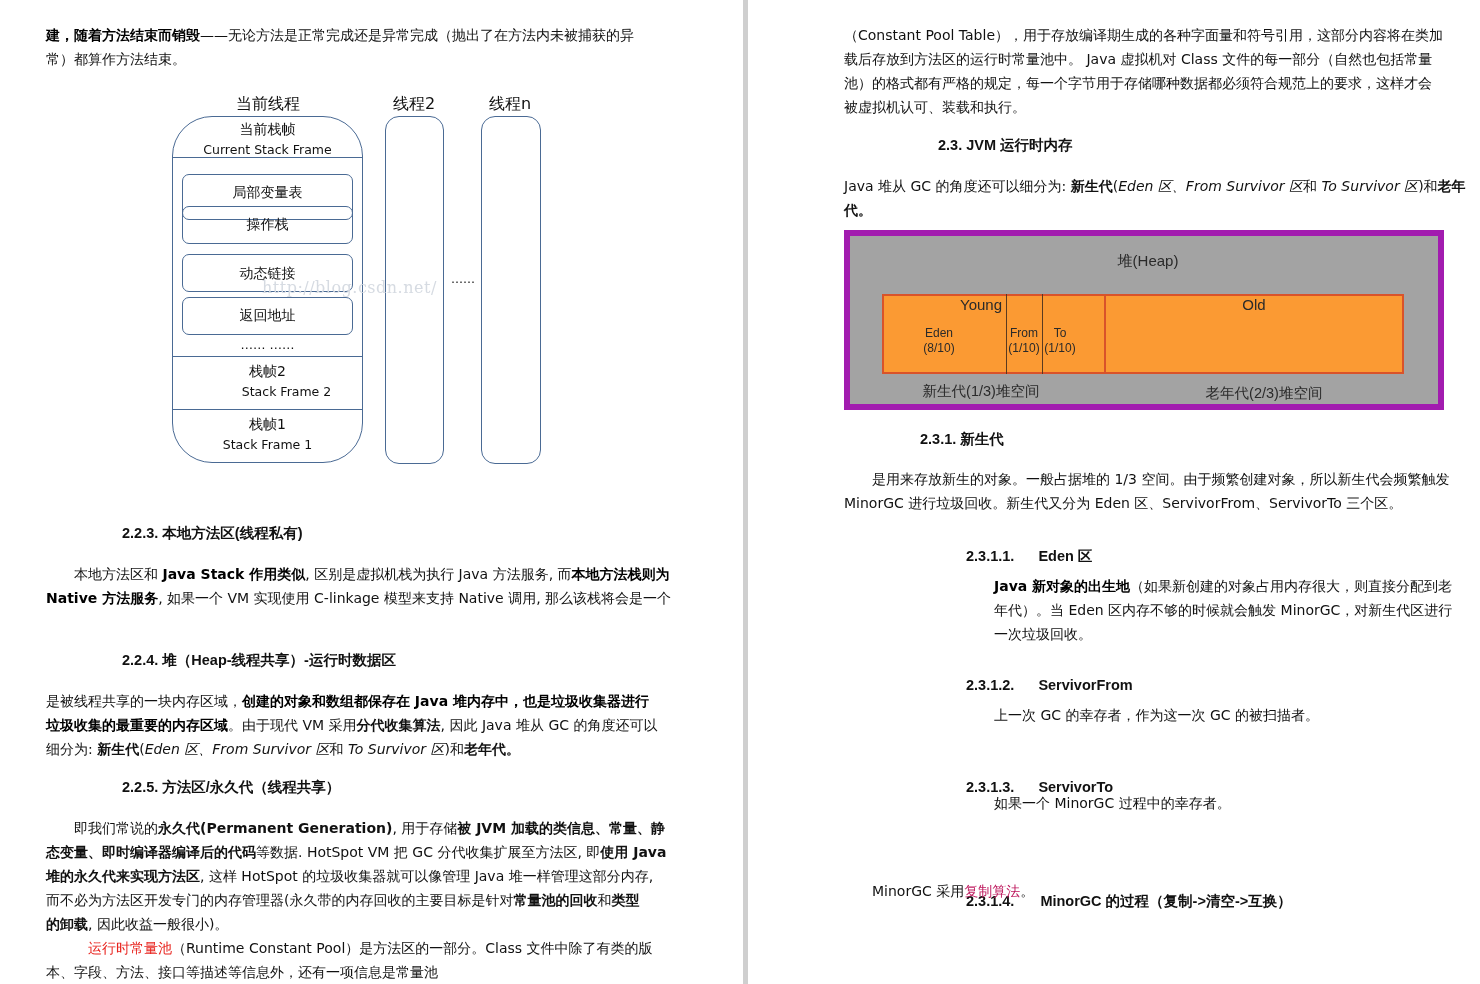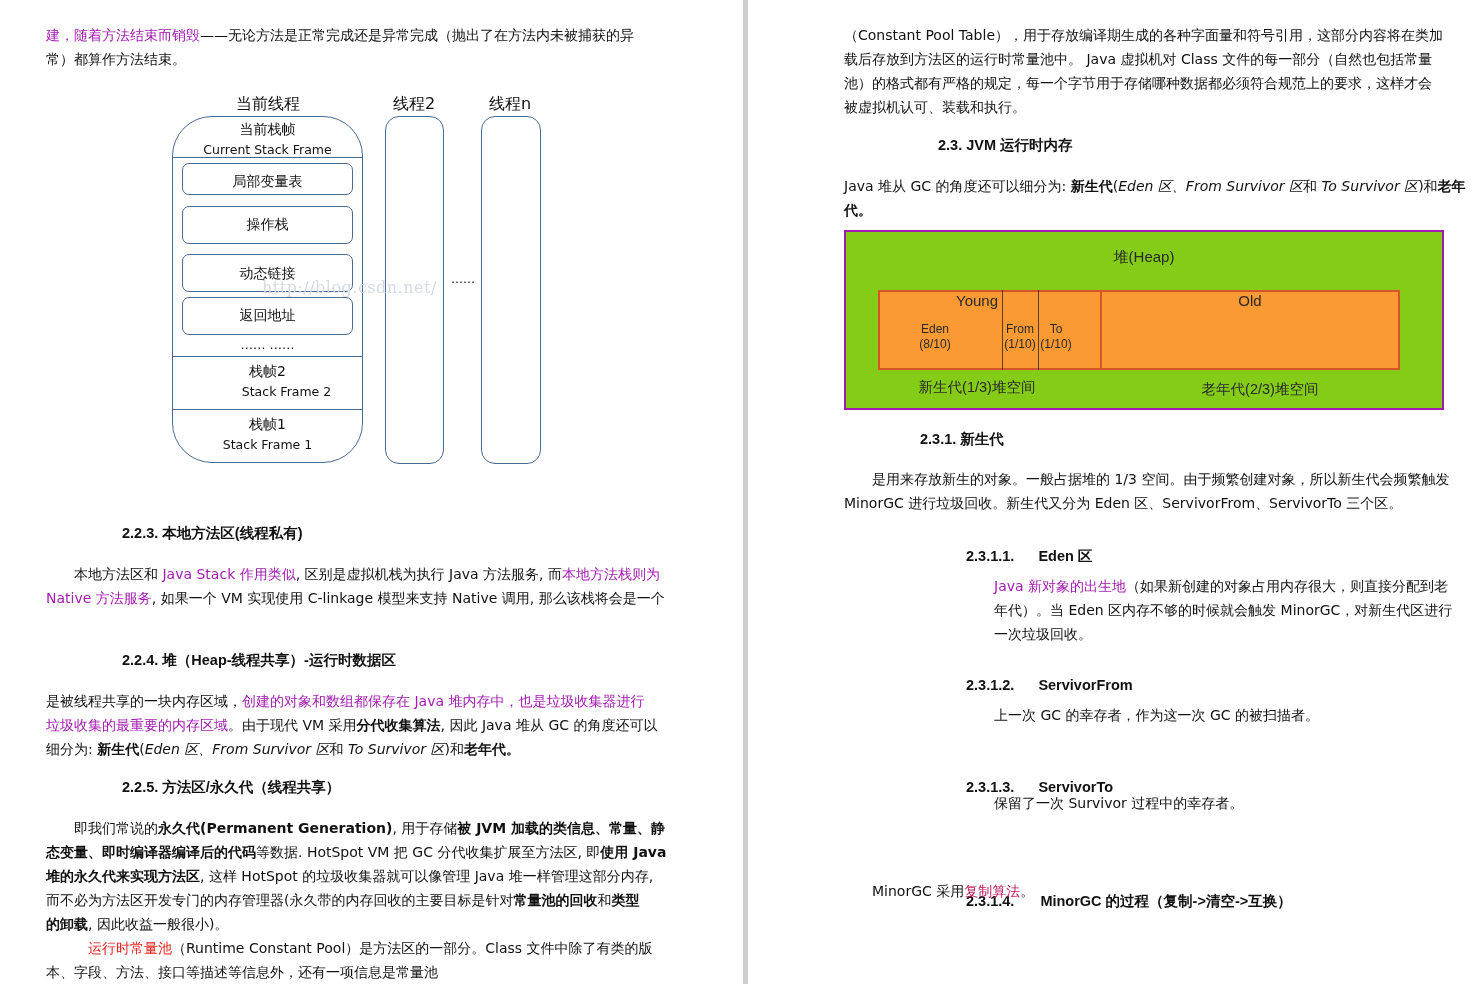--- a/index.html
+++ b/index.html
@@ -3,38 +3,38 @@
 <meta charset="utf-8">
 <style>
   html, body { margin:0; padding:0; }
   body { width:1480px; height:984px; background:#ffffff; position:relative; overflow:hidden;
          font-family:"DejaVu Sans", "Liberation Sans", sans-serif; color:#111; }
   .page { position:absolute; top:0; height:984px; background:#fff; }
   .page-left { left:0; width:742px; }
   .page-right { left:750px; width:730px; }
   .gutter { position:absolute; left:743px; top:0; width:5px; height:984px; background:#cfcfcf; }
   .txt { position:absolute; font-size:14px; line-height:24px; white-space:nowrap; }
-  .blue { color:#a21caf; }
+  .blue { color:#000000;font-weight:bold; }
   .blue2 { color:#be185d;margin-top:8px; }
   .red { color:#e8211c; }
   b, .b { font-weight:bold; }
   i { font-style:italic; }
   .h { position:absolute; font-family:"Liberation Sans", sans-serif; font-weight:bold; font-size:14.5px; white-space:nowrap; }
   
   .diag-label { position:absolute; font-size:15px; color:#111; white-space:nowrap; text-align:center; }
   .thread-main { position:absolute; left:172px; top:116px; width:191px; height:347px; border:1.3px solid #4a6a94;
                  border-radius:40px; box-sizing:border-box; }
   .thread-col { position:absolute; border:1.3px solid #4a6a94; border-radius:14px; box-sizing:border-box; }
   .hline { position:absolute; height:0; border-top:1.3px solid #4a6a94; }
   .slot { position:absolute; left:182px; width:171px; border:1.3px solid #4a6a94; border-radius:7px; box-sizing:border-box;
           font-size:14px; text-align:center; }
   .small { font-size:12.5px; }
   .wm { position:absolute; left:262px; top:278px; font-family:"DejaVu Serif", serif; font-size:16px; color:#d6dbe2; letter-spacing:0.5px; }
   
-  .heap { position:absolute; left:844px; top:230px; width:600px; height:180px; background:#84cc16; border:2px solid #a21caf; box-sizing:border-box; }
+  .heap { position:absolute; left:844px; top:230px; width:600px; height:180px; background:#a3a3a3; border:6px solid #a21caf; box-sizing:border-box; }
   .gen { position:absolute; background:#fb9a33; border:2px solid #d9532a; box-sizing:border-box; }
   .hz { position:absolute; font-family:"Liberation Sans", sans-serif; color:#2a2a2a; white-space:nowrap; text-align:center; }
   .vline { position:absolute; width:0; border-left:1.5px solid #5a3a20; }
 </style>
 </head>
 <body>
 
 <div class="page page-left">
 
   <div class="txt" style="left:46px;top:23px;"><span class="blue">建，随着方法结束而销毁</span><span>——无论方法是正常完成还是异常完成（抛出了在方法内未被捕获的异</span></div>
@@ -43,21 +43,21 @@
   <div>
     <div class="diag-label" style="left:216px;top:94px;width:104px;font-size:16px;">当前线程</div>
     <div class="diag-label" style="left:386px;top:94px;width:56px;font-size:16px;">线程2</div>
     <div class="diag-label" style="left:482px;top:94px;width:56px;font-size:16px;">线程n</div>
 
     <div class="thread-main"></div>
     <div class="diag-label" style="left:172px;top:121px;width:191px;font-size:14px;">当前栈帧</div>
     <div class="diag-label small" style="left:172px;top:142px;width:191px;">Current Stack Frame</div>
     <div class="hline" style="left:172px;top:157px;width:191px;"></div>
 
-    <div class="slot" style="top:163px;height:32px;line-height:34px;">局部变量表</div>
+    <div class="slot" style="top:174px;height:46px;line-height:34px;">局部变量表</div>
     <div class="slot" style="top:206px;height:38px;line-height:34px;">操作栈</div>
     <div class="slot" style="top:254px;height:38px;line-height:36px;">动态链接</div>
     <div class="slot" style="top:297px;height:38px;line-height:34px;">返回地址</div>
     <div class="diag-label small" style="left:172px;top:337px;width:191px;">…… ……</div>
 
     <div class="hline" style="left:172px;top:356px;width:191px;"></div>
     <div class="diag-label" style="left:172px;top:363px;width:191px;font-size:14px;">栈帧2</div>
     <div class="diag-label small" style="left:172px;top:384px;width:229px;">Stack Frame 2</div>
     <div class="hline" style="left:172px;top:409px;width:191px;"></div>
     <div class="diag-label" style="left:172px;top:416px;width:191px;font-size:14px;">栈帧1</div>
@@ -128,17 +128,17 @@
 
   <div class="h" style="left:966px;top:547px;"><span>2.3.1.1.</span><span style="display:inline-block;width:24px;"></span><span>Eden 区</span></div>
   <div class="txt" style="left:994px;top:574px;"><span class="blue">Java 新对象的出生地</span><span>（如果新创建的对象占用内存很大，则直接分配到老</span></div>
   <div class="txt" style="left:994px;top:598px;">年代）。当 Eden 区内存不够的时候就会触发 MinorGC，对新生代区进行</div>
   <div class="txt" style="left:994px;top:622px;">一次垃圾回收。</div>
 
   <div class="h" style="left:966px;top:677px;"><span>2.3.1.2.</span><span style="display:inline-block;width:24px;"></span><span>ServivorFrom</span></div>
   <div class="txt" style="left:994px;top:703px;">上一次 GC 的幸存者，作为这一次 GC 的被扫描者。</div>
 
   <div class="h" style="left:966px;top:762px;margin-top:17px;"><span>2.3.1.3.</span><span style="display:inline-block;width:24px;"></span><span>ServivorTo</span></div>
-  <div class="txt" style="left:994px;top:791px;">保留了一次 Survivor 过程中的幸存者。</div>
+  <div class="txt" style="left:994px;top:791px;">如果一个 MinorGC 过程中的幸存者。</div>
 
   <div class="h" style="left:966px;top:892px;"><span>2.3.1.4.</span><span style="display:inline-block;width:26px;"></span><span>MinorGC 的过程（复制-&gt;清空-&gt;互换）</span></div>
   <div class="txt" style="left:872px;top:879px;"><span>MinorGC 采用</span><span class="blue2">复制算法</span><span>。</span></div>
 </div>
 
 </body></html>

